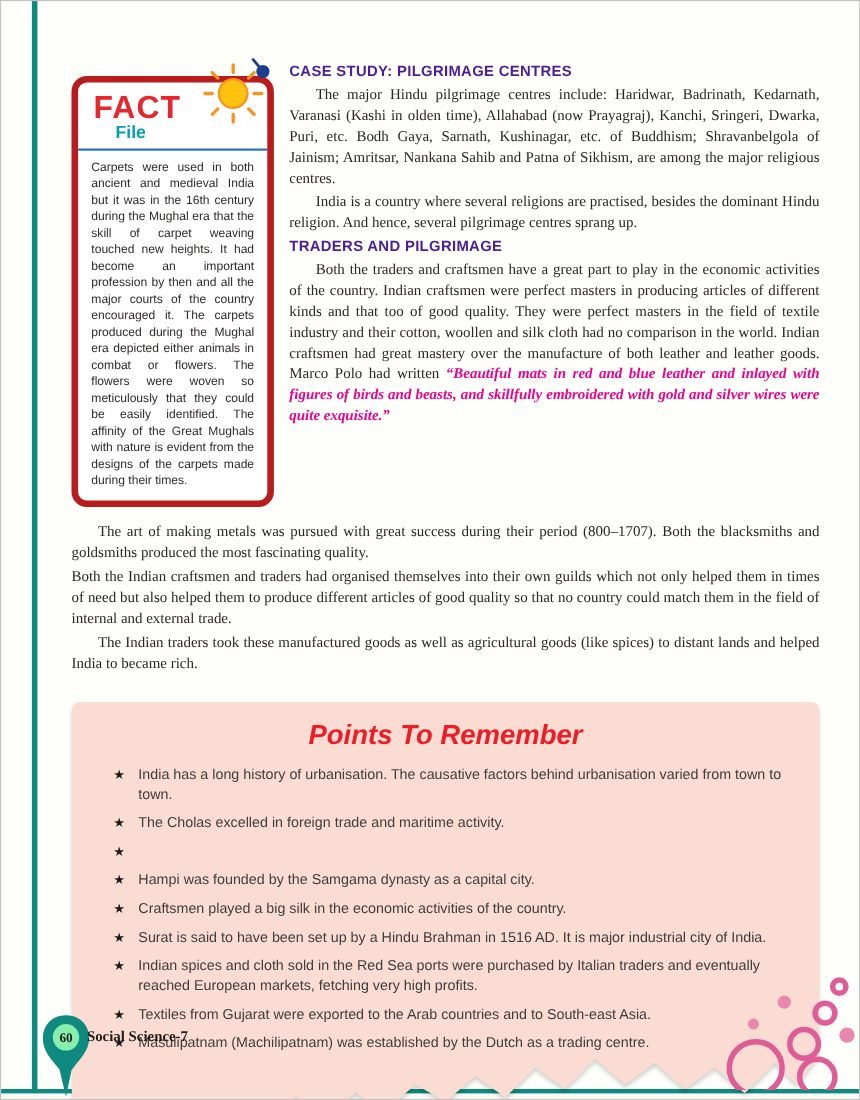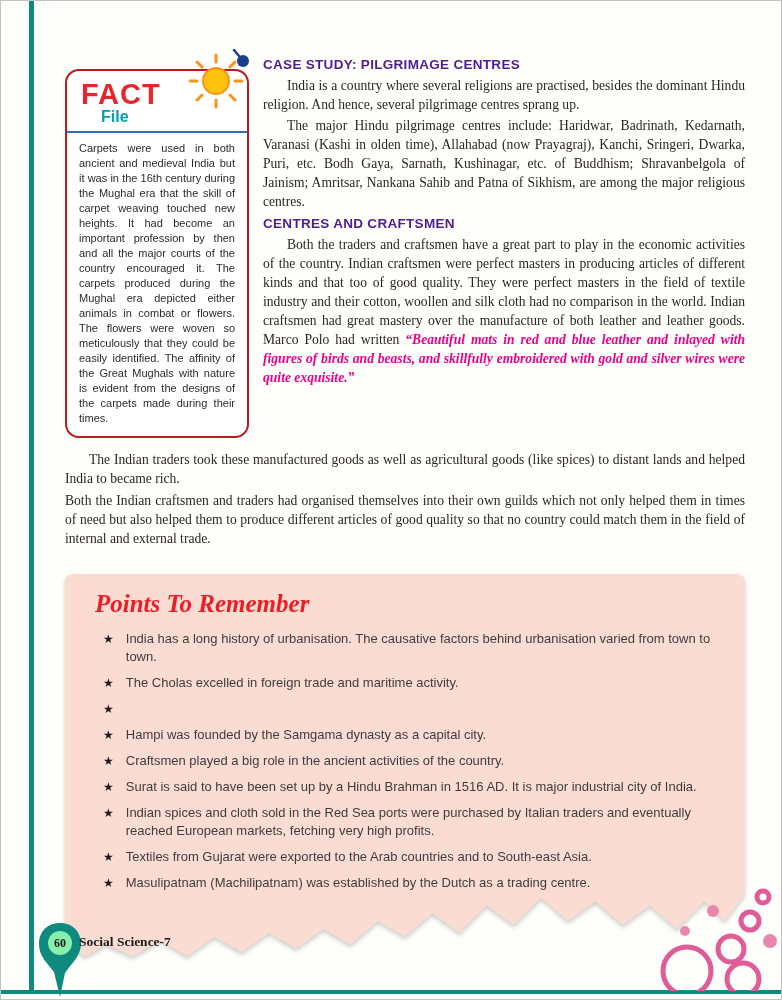--- a/index.html
+++ b/index.html
@@ -18,21 +18,21 @@
   .left-bar{position:absolute;left:28px;top:0;bottom:9px;width:5px;background:#0e8a7e;}
   .bottom-bar{position:absolute;left:0;right:0;bottom:5px;height:4px;background:#0e8a7e;}
 
   .content{position:absolute;left:64px;top:56px;width:680px;}
 
   
   .top-row{display:flex;gap:14px;}
   .fact-col{width:184px;flex:0 0 184px;}
   .fact-box{
     position:relative;
-    border:2px solid #b91c1c;
+    border:6px solid #b91c1c;
     border-radius:14px;
     background:#fff;
     padding:6px 0 10px;
     margin-top:12px;
   }
   .fact-head{
     border-bottom:2px solid #2a70b8;
     padding:2px 14px 6px;
   }
   .fact-title{
@@ -81,22 +81,22 @@
     background:#fbdcd2;
     border-radius:8px 8px 0 0;
     padding:16px 30px 64px;
     clip-path:polygon(
       0 0,100% 0,100% 82%,97% 89%,94% 84%,90% 91%,86% 85%,82% 90%,
       78% 84%,74% 89%,70% 83%,66% 90%,62% 85%,58% 92%,54% 87%,50% 93%,
       46% 89%,42% 95%,38% 91%,34% 96%,30% 92%,26% 97%,22% 93%,18% 98%,
       14% 94%,10% 98%,6% 95%,3% 98%,0 95%);
   }
   .points-heading{
-    text-align:left;
-    font-family:Liberation Serif, serif;
+    text-align:center;
+    font-family:Liberation Sans, sans-serif;
     font-style:italic;font-weight:bold;
     font-size:25px;color:#ee1c25;
     margin:0 0 12px;
   }
   .points-list{list-style:none;margin:0;padding:0;}
   .points-list li{
     display:flex;gap:12px;align-items:flex-start;
     font-family:"Liberation Sans", sans-serif;
     font-size:13px;line-height:18px;color:#3f3c3c;
     margin-bottom:8px;padding-left:8px;
@@ -152,30 +152,31 @@
           <div class="fact-head">
             <div class="fact-title">FACT</div>
             <div class="fact-sub">File</div>
           </div>
           <div class="fact-body">Carpets were used in both ancient and medieval India but it was in the 16th century during the Mughal era that the skill of carpet weaving touched new heights. It had become an important profession by then and all the major courts of the country encouraged it. The carpets produced during the Mughal era depicted either animals in combat or flowers. The flowers were woven so meticulously that they could be easily identified. The affinity of the Great Mughals with nature is evident from the designs of the carpets made during their times.</div>
         </div>
       </div>
 
       <div class="right-col">
         <h3 class="sec-heading">CASE STUDY: PILGRIMAGE CENTRES</h3>
+        <p class="para indent">The major Hindu pilgrimage centres include: Haridwar, Badrinath, Kedarnath, Varanasi (Kashi in olden time), Allahabad (now Prayagraj), Kanchi, Sringeri, Dwarka, Puri, etc. Bodh Gaya, Sarnath, Kushinagar, etc. of Buddhism; Shravanbelgola of Jainism; Amritsar, Nankana Sahib and Patna of Sikhism, are among the major religious centres.</p>
         <p class="para indent">India is a country where several religions are practised, besides the dominant Hindu religion. And hence, several pilgrimage centres sprang up.</p>
-        <p class="para indent">The major Hindu pilgrimage centres include: Haridwar, Badrinath, Kedarnath, Varanasi (Kashi in olden time), Allahabad (now Prayagraj), Kanchi, Sringeri, Dwarka, Puri, etc. Bodh Gaya, Sarnath, Kushinagar, etc. of Buddhism; Shravanbelgola of Jainism; Amritsar, Nankana Sahib and Patna of Sikhism, are among the major religious centres.</p>
-        <h3 class="sec-heading traders">CENTRES AND CRAFTSMEN</h3>
+        <h3 class="sec-heading traders">TRADERS AND PILGRIMAGE</h3>
         <p class="para indent"><span>Both the traders and craftsmen have a great part to play in the economic activities of the country. Indian craftsmen were perfect masters in producing articles of different kinds and that too of good quality. They were perfect masters in the field of textile industry and their cotton, woollen and silk cloth had no comparison in the world. Indian craftsmen had great mastery over the manufacture of both leather and leather goods. Marco Polo had written </span><span class="quote">“Beautiful mats in red and blue leather and inlayed with figures of birds and beasts, and skillfully embroidered with gold and silver wires were quite exquisite.”</span></p>
       </div>
     </div>
 
     <div class="full-paras">
+      <p class="para indent">The art of making metals was pursued with great success during their period (800–1707). Both the blacksmiths and goldsmiths produced the most fascinating quality.</p>
+      <p class="para">Both the Indian craftsmen and traders had organised themselves into their own guilds which not only helped them in times of need but also helped them to produce different articles of good quality so that no country could match them in the field of internal and external trade.</p>
       <p class="para indent">The Indian traders took these manufactured goods as well as agricultural goods (like spices) to distant lands and helped India to became rich.</p>
-      <p class="para">Both the Indian craftsmen and traders had organised themselves into their own guilds which not only helped them in times of need but also helped them to produce different articles of good quality so that no country could match them in the field of internal and external trade.</p>
     </div>
 
     <div class="points-wrap">
       <div class="points-box">
         <h2 class="points-heading">Points To Remember</h2>
         <ul class="points-list">
           <li>
               <span class="star">★</span>
               <span>India has a long history of urbanisation. The causative factors behind urbanisation varied from town to town.</span>
             </li>
@@ -185,21 +186,21 @@
             </li>
           <li>
               <span class="star">★</span>
             </li>
           <li>
               <span class="star">★</span>
               <span>Hampi was founded by the Samgama dynasty as a capital city.</span>
             </li>
           <li>
               <span class="star">★</span>
-              <span>Craftsmen played a big role in the ancient activities of the country.</span>
+              <span>Craftsmen played a big silk in the economic activities of the country.</span>
             </li>
           <li>
               <span class="star">★</span>
               <span>Surat is said to have been set up by a Hindu Brahman in 1516 AD. It is major industrial city of India.</span>
             </li>
           <li>
               <span class="star">★</span>
               <span>Indian spices and cloth sold in the Red Sea ports were purchased by Italian traders and eventually reached European markets, fetching very high profits.</span>
             </li>
           <li>

